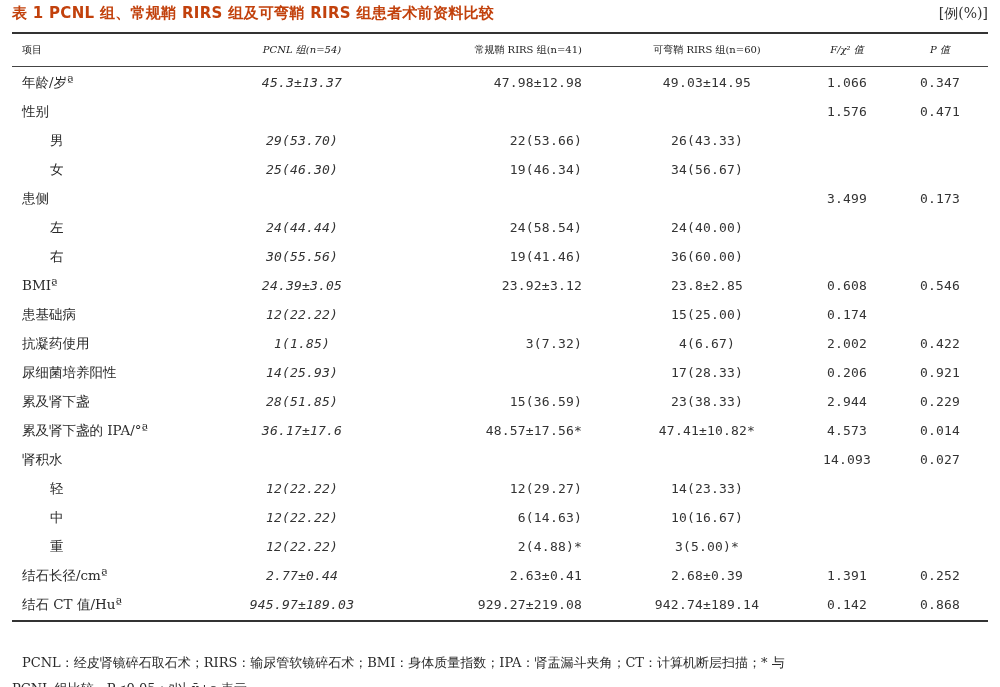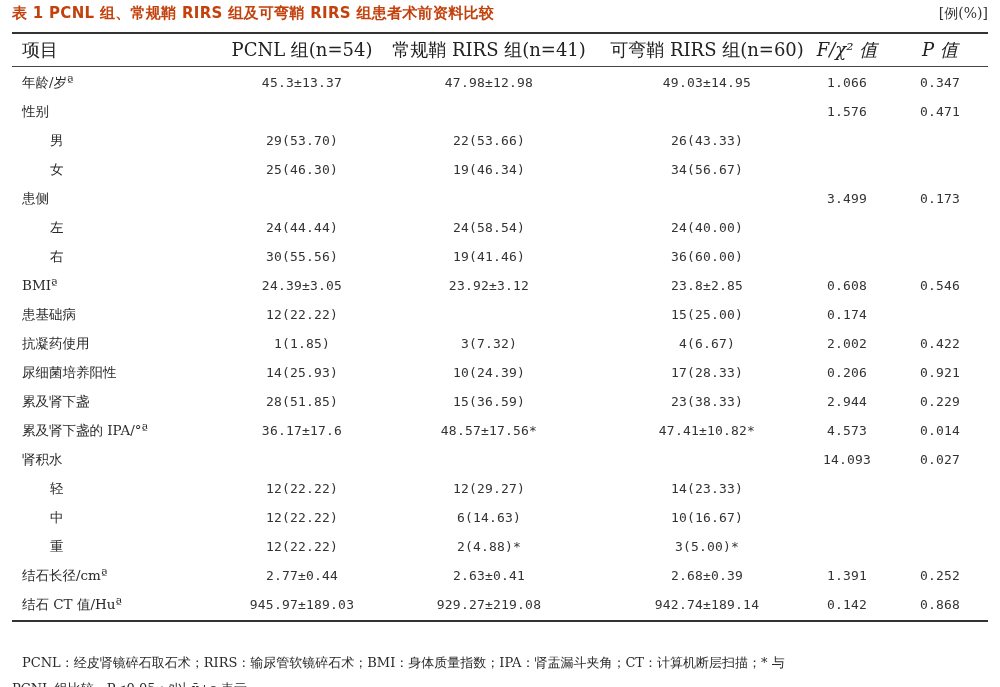--- a/index.html
+++ b/index.html
@@ -20,32 +20,32 @@
   .unit {
     position: absolute; right: 0; top: 1px;
     font-size: 14px; color: #333;
   }
   .rule-top { position: absolute; left: 12px; top: 32px; width: 976px; height: 2px; background: #333; }
   .rule-head { position: absolute; left: 12px; top: 66px; width: 976px; height: 1px; background: #444; }
   .rule-bottom { position: absolute; left: 12px; top: 620px; width: 976px; height: 2px; background: #333; }
 
   .header {
     position: absolute; left: 12px; top: 34px; width: 976px; height: 32px;
-    font-size: 18px;
+    font-size: 10px;
   }
   .row {
     position: absolute; left: 12px; width: 976px; height: 29px;
     font-size: 13.5px;
   }
   .cell { position: absolute; top: 0; height: 29px; line-height: 29px; white-space: nowrap; }
   .header .cell { height: 32px; line-height: 32px; }
   .c0 { left: 10px; text-align: left; }
   .c0.indent { left: 38px; }
-  .c1 { left: 190px; width: 200px; text-align: center; }
-  .c2 { left: 372px; width: 210px; text-align: center; }
+  .c1 { left: 190px; width: 200px; text-align: center; font-style: italic; }
+  .c2 { left: 360px; width: 210px; text-align: right; }
   .c3 { left: 590px; width: 210px; text-align: center; }
   .c4 { left: 790px; width: 90px; text-align: center; }
   .c5 { left: 880px; width: 96px; text-align: center; }
   .num { font-family: "DejaVu Sans Mono", "Liberation Mono", monospace; font-size: 13px; letter-spacing: 0.2px; color: #333; }
   .header .cell { color: #222; }
   .it { font-style: italic; }
 
   .footnote {
     position: absolute; left: 22px; top: 626px; width: 966px;
     font-size: 13px; line-height: 26px; color: #2a2a2a; margin-top: 24px;
@@ -149,21 +149,20 @@
       <span class="cell c0">抗凝药使用</span>
       <span class="cell c1 num">1(1.85)</span>
       <span class="cell c2 num">3(7.32)</span>
       <span class="cell c3 num">4(6.67)</span>
       <span class="cell c4 num">2.002</span>
       <span class="cell c5 num">0.422</span>
     </div>
     <div class="row" style="top: 358px;">
       <span class="cell c0">尿细菌培养阳性</span>
       <span class="cell c1 num">14(25.93)</span>
-      <span class="cell c2 num">10(24.39)</span>
       <span class="cell c3 num">17(28.33)</span>
       <span class="cell c4 num">0.206</span>
       <span class="cell c5 num">0.921</span>
     </div>
     <div class="row" style="top: 387px;">
       <span class="cell c0">累及肾下盏</span>
       <span class="cell c1 num">28(51.85)</span>
       <span class="cell c2 num">15(36.59)</span>
       <span class="cell c3 num">23(38.33)</span>
       <span class="cell c4 num">2.944</span>

